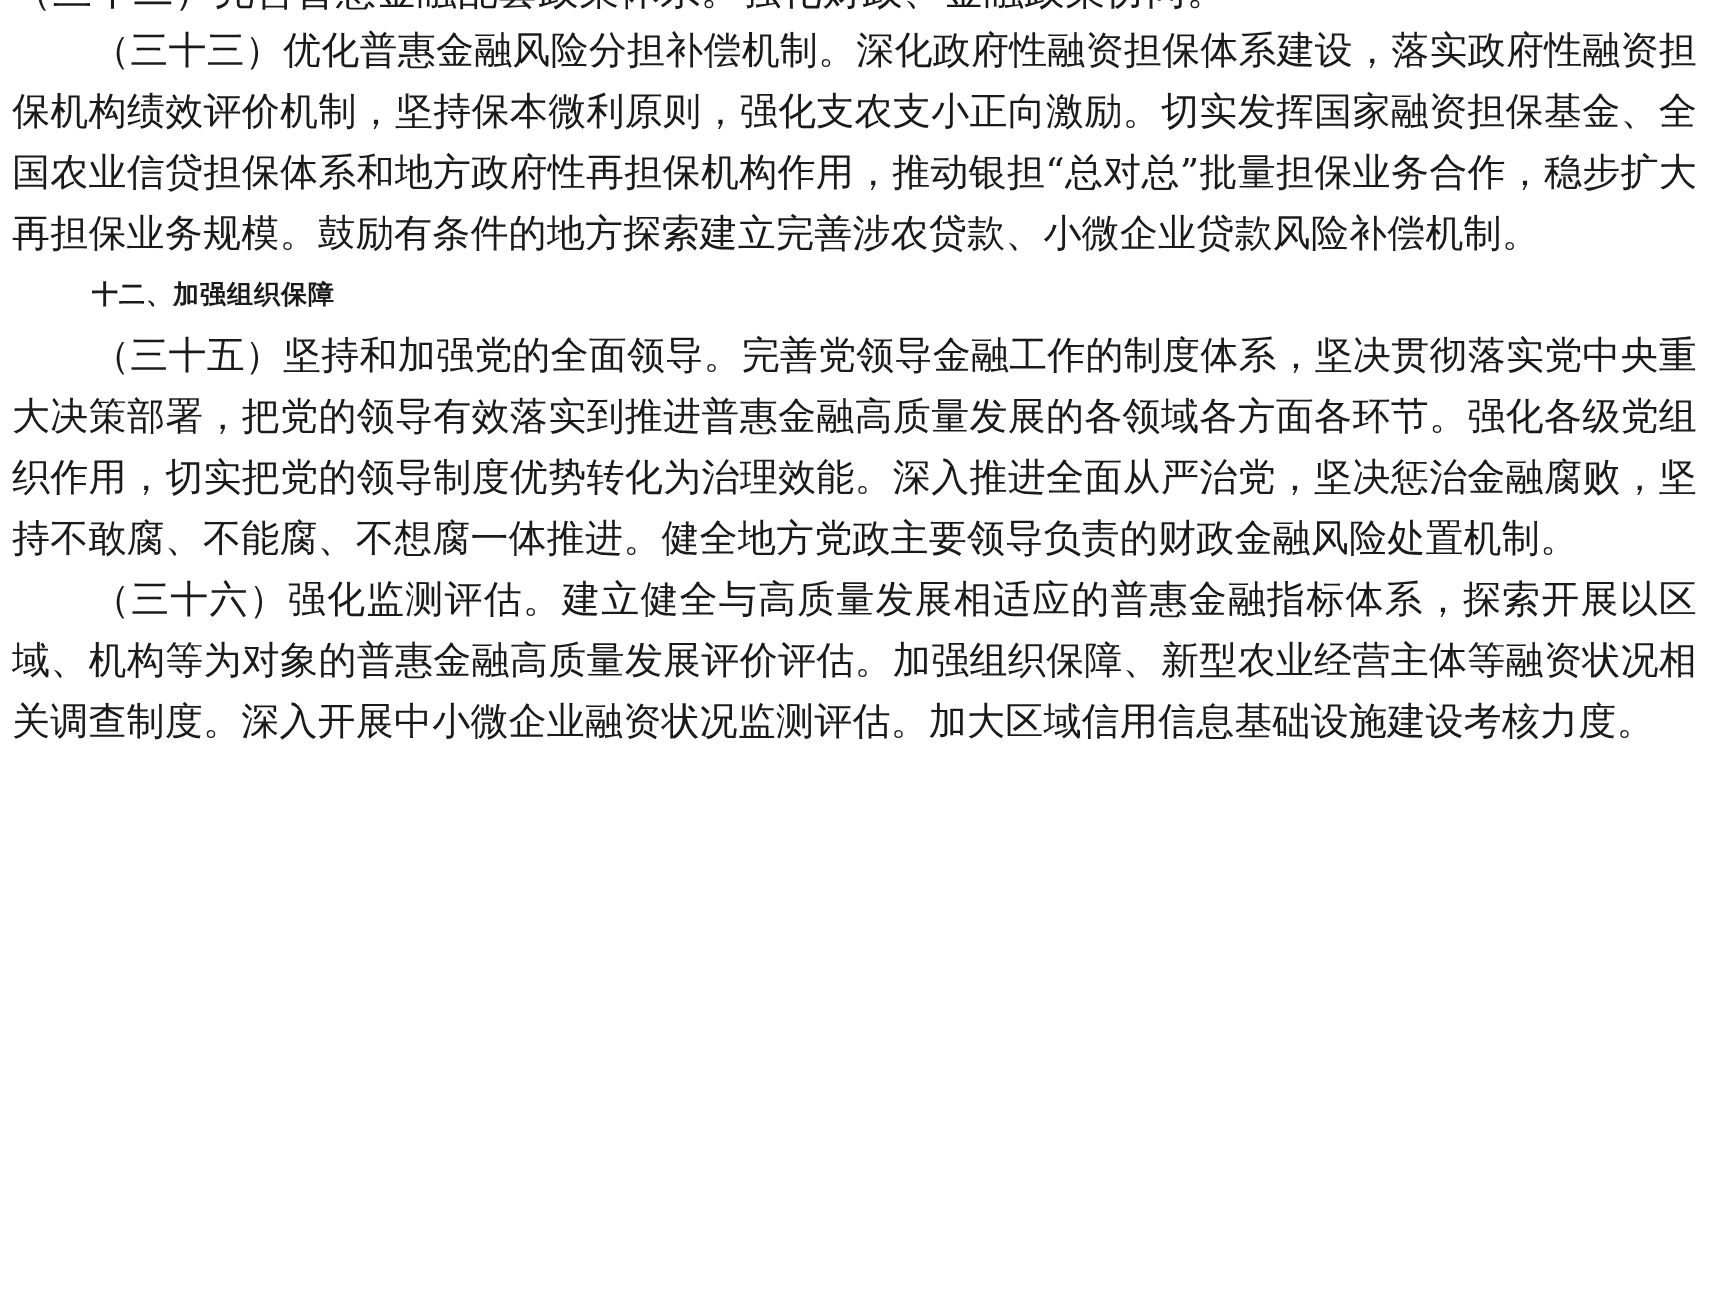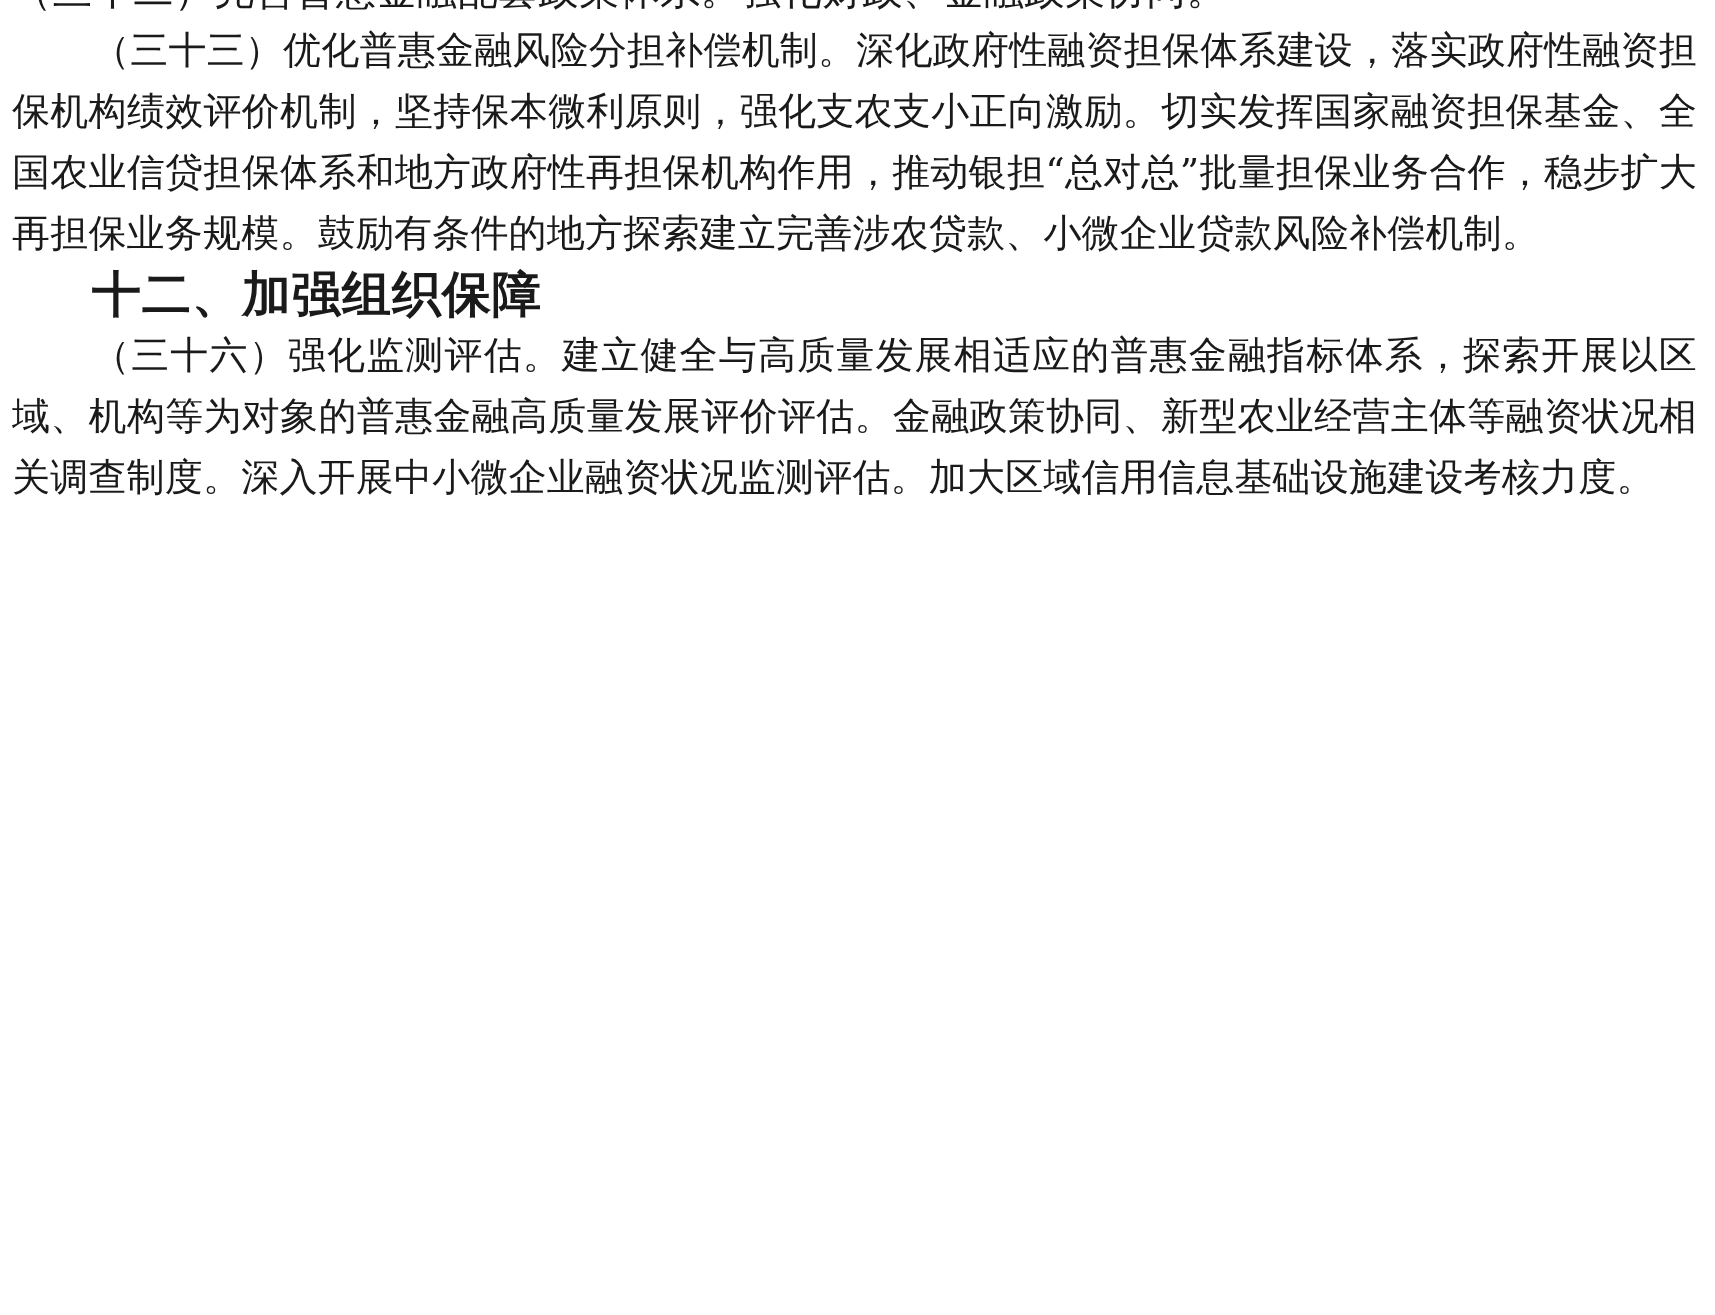--- a/index.html
+++ b/index.html
@@ -49,21 +49,21 @@
     font-size: 38px;
     line-height: 61px;
     text-align: justify;
     text-justify: inter-character;
     text-indent: 80px;
     letter-spacing: 0.2px;
     word-break: break-all;
   }
   h2.section-heading {
     margin: 0;
-    font-size: 49px;
+    font-size: 26px;
     line-height: 61px;
     font-weight: bold;
     text-indent: 80px;
     letter-spacing: 1px;
   }
   .bold-para {
     font-weight: bold;
   }
 </style>
 </head>
@@ -75,18 +75,19 @@
     <div class="txt">（三十二）完善普惠金融配套政策体系。强化财政、金融政策协同。</div>
   </div>
 
   <div class="body-text">
 
     <p class="para">（三十三）优化普惠金融风险分担补偿机制。深化政府性融资担保体系建设，落实政府性融资担保机构绩效评价机制，坚持保本微利原则，强化支农支小正向激励。切实发挥国家融资担保基金、全国农业信贷担保体系和地方政府性再担保机构作用，推动银担“总对总”批量担保业务合作，稳步扩大再担保业务规模。鼓励有条件的地方探索建立完善涉农贷款、小微企业贷款风险补偿机制。</p>
 
 
     <h2 class="section-heading">十二、加强组织保障</h2>
 
+    <p class="para">（三十五）坚持和加强党的全面领导。完善党领导金融工作的制度体系，坚决贯彻落实党中央重大决策部署，把党的领导有效落实到推进普惠金融高质量发展的各领域各方面各环节。强化各级党组织作用，切实把党的领导制度优势转化为治理效能。深入推进全面从严治党，坚决惩治金融腐败，坚持不敢腐、不能腐、不想腐一体推进。健全地方党政主要领导负责的财政金融风险处置机制。</p>
 
-    <p class="para">（三十六）强化监测评估。建立健全与高质量发展相适应的普惠金融指标体系，探索开展以区域、机构等为对象的普惠金融高质量发展评价评估。金融政策协同、新型农业经营主体等融资状况相关调查制度。深入开展中小微企业融资状况监测评估。加大区域信用信息基础设施建设考核力度。</p>
+    <p class="para">（三十六）强化监测评估。建立健全与高质量发展相适应的普惠金融指标体系，探索开展以区域、机构等为对象的普惠金融高质量发展评价评估。加强组织保障、新型农业经营主体等融资状况相关调查制度。深入开展中小微企业融资状况监测评估。加大区域信用信息基础设施建设考核力度。</p>
 
   </div>
 
 </div>
 
 </body></html>

